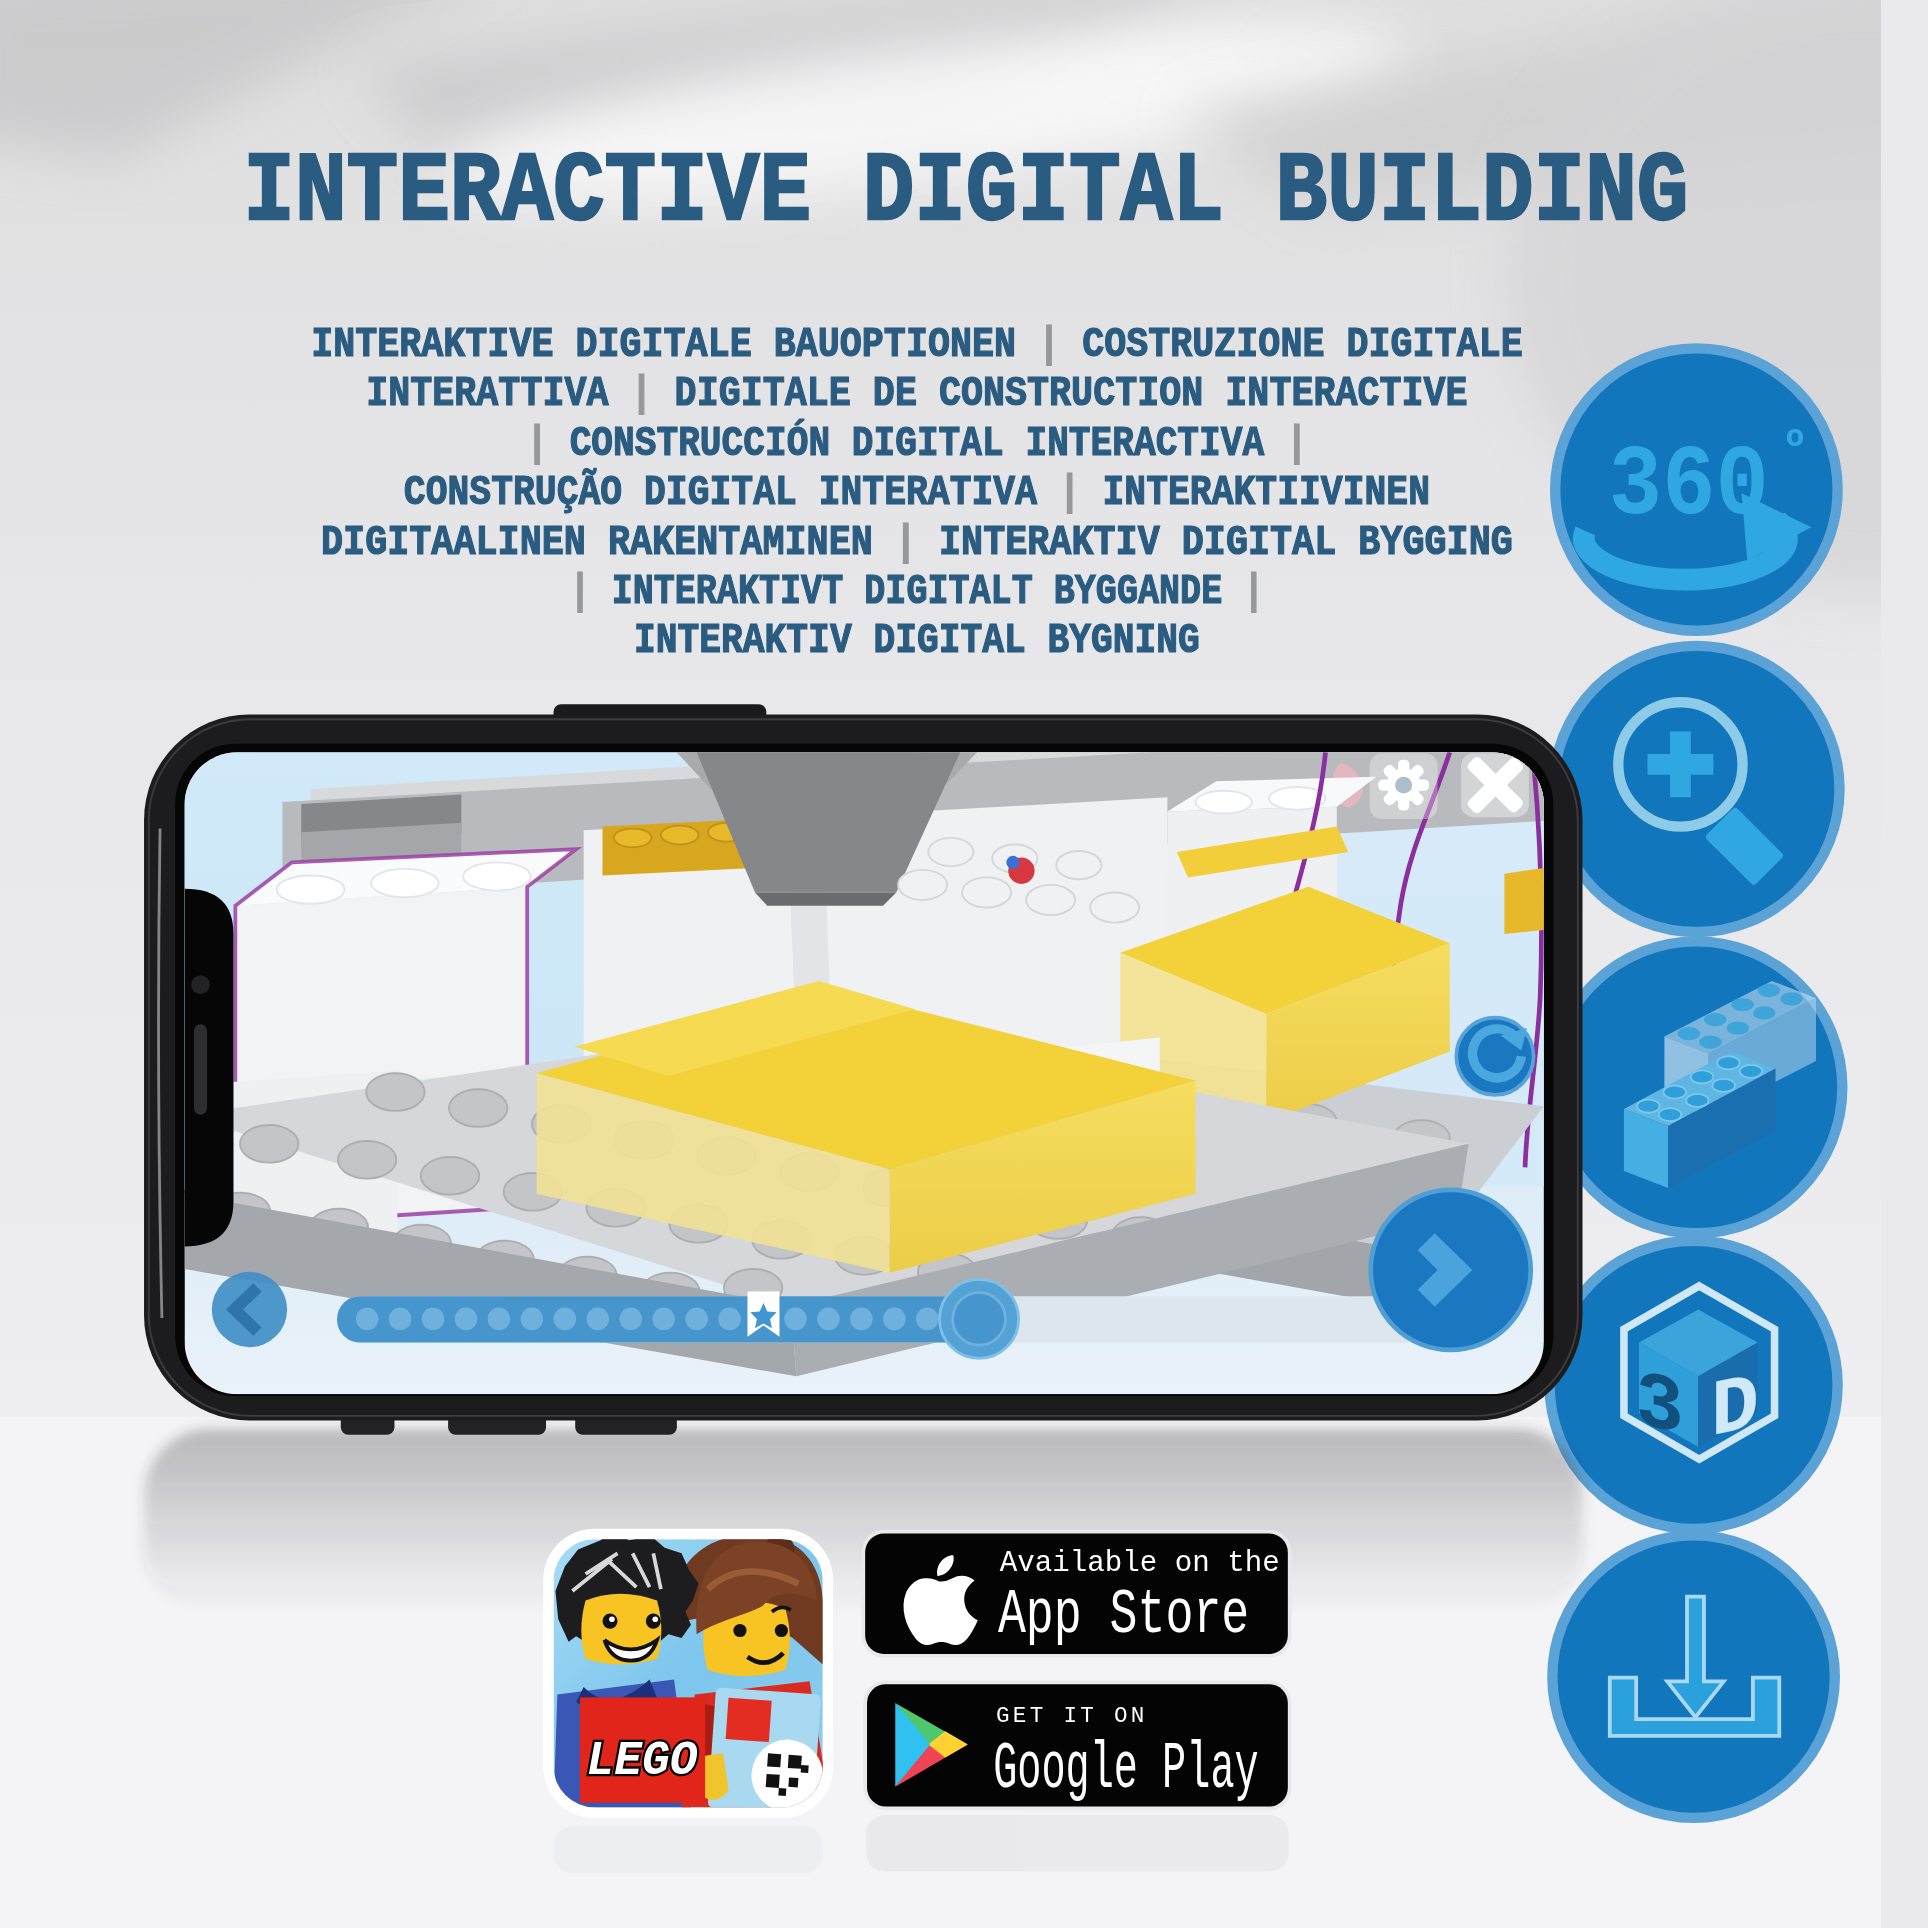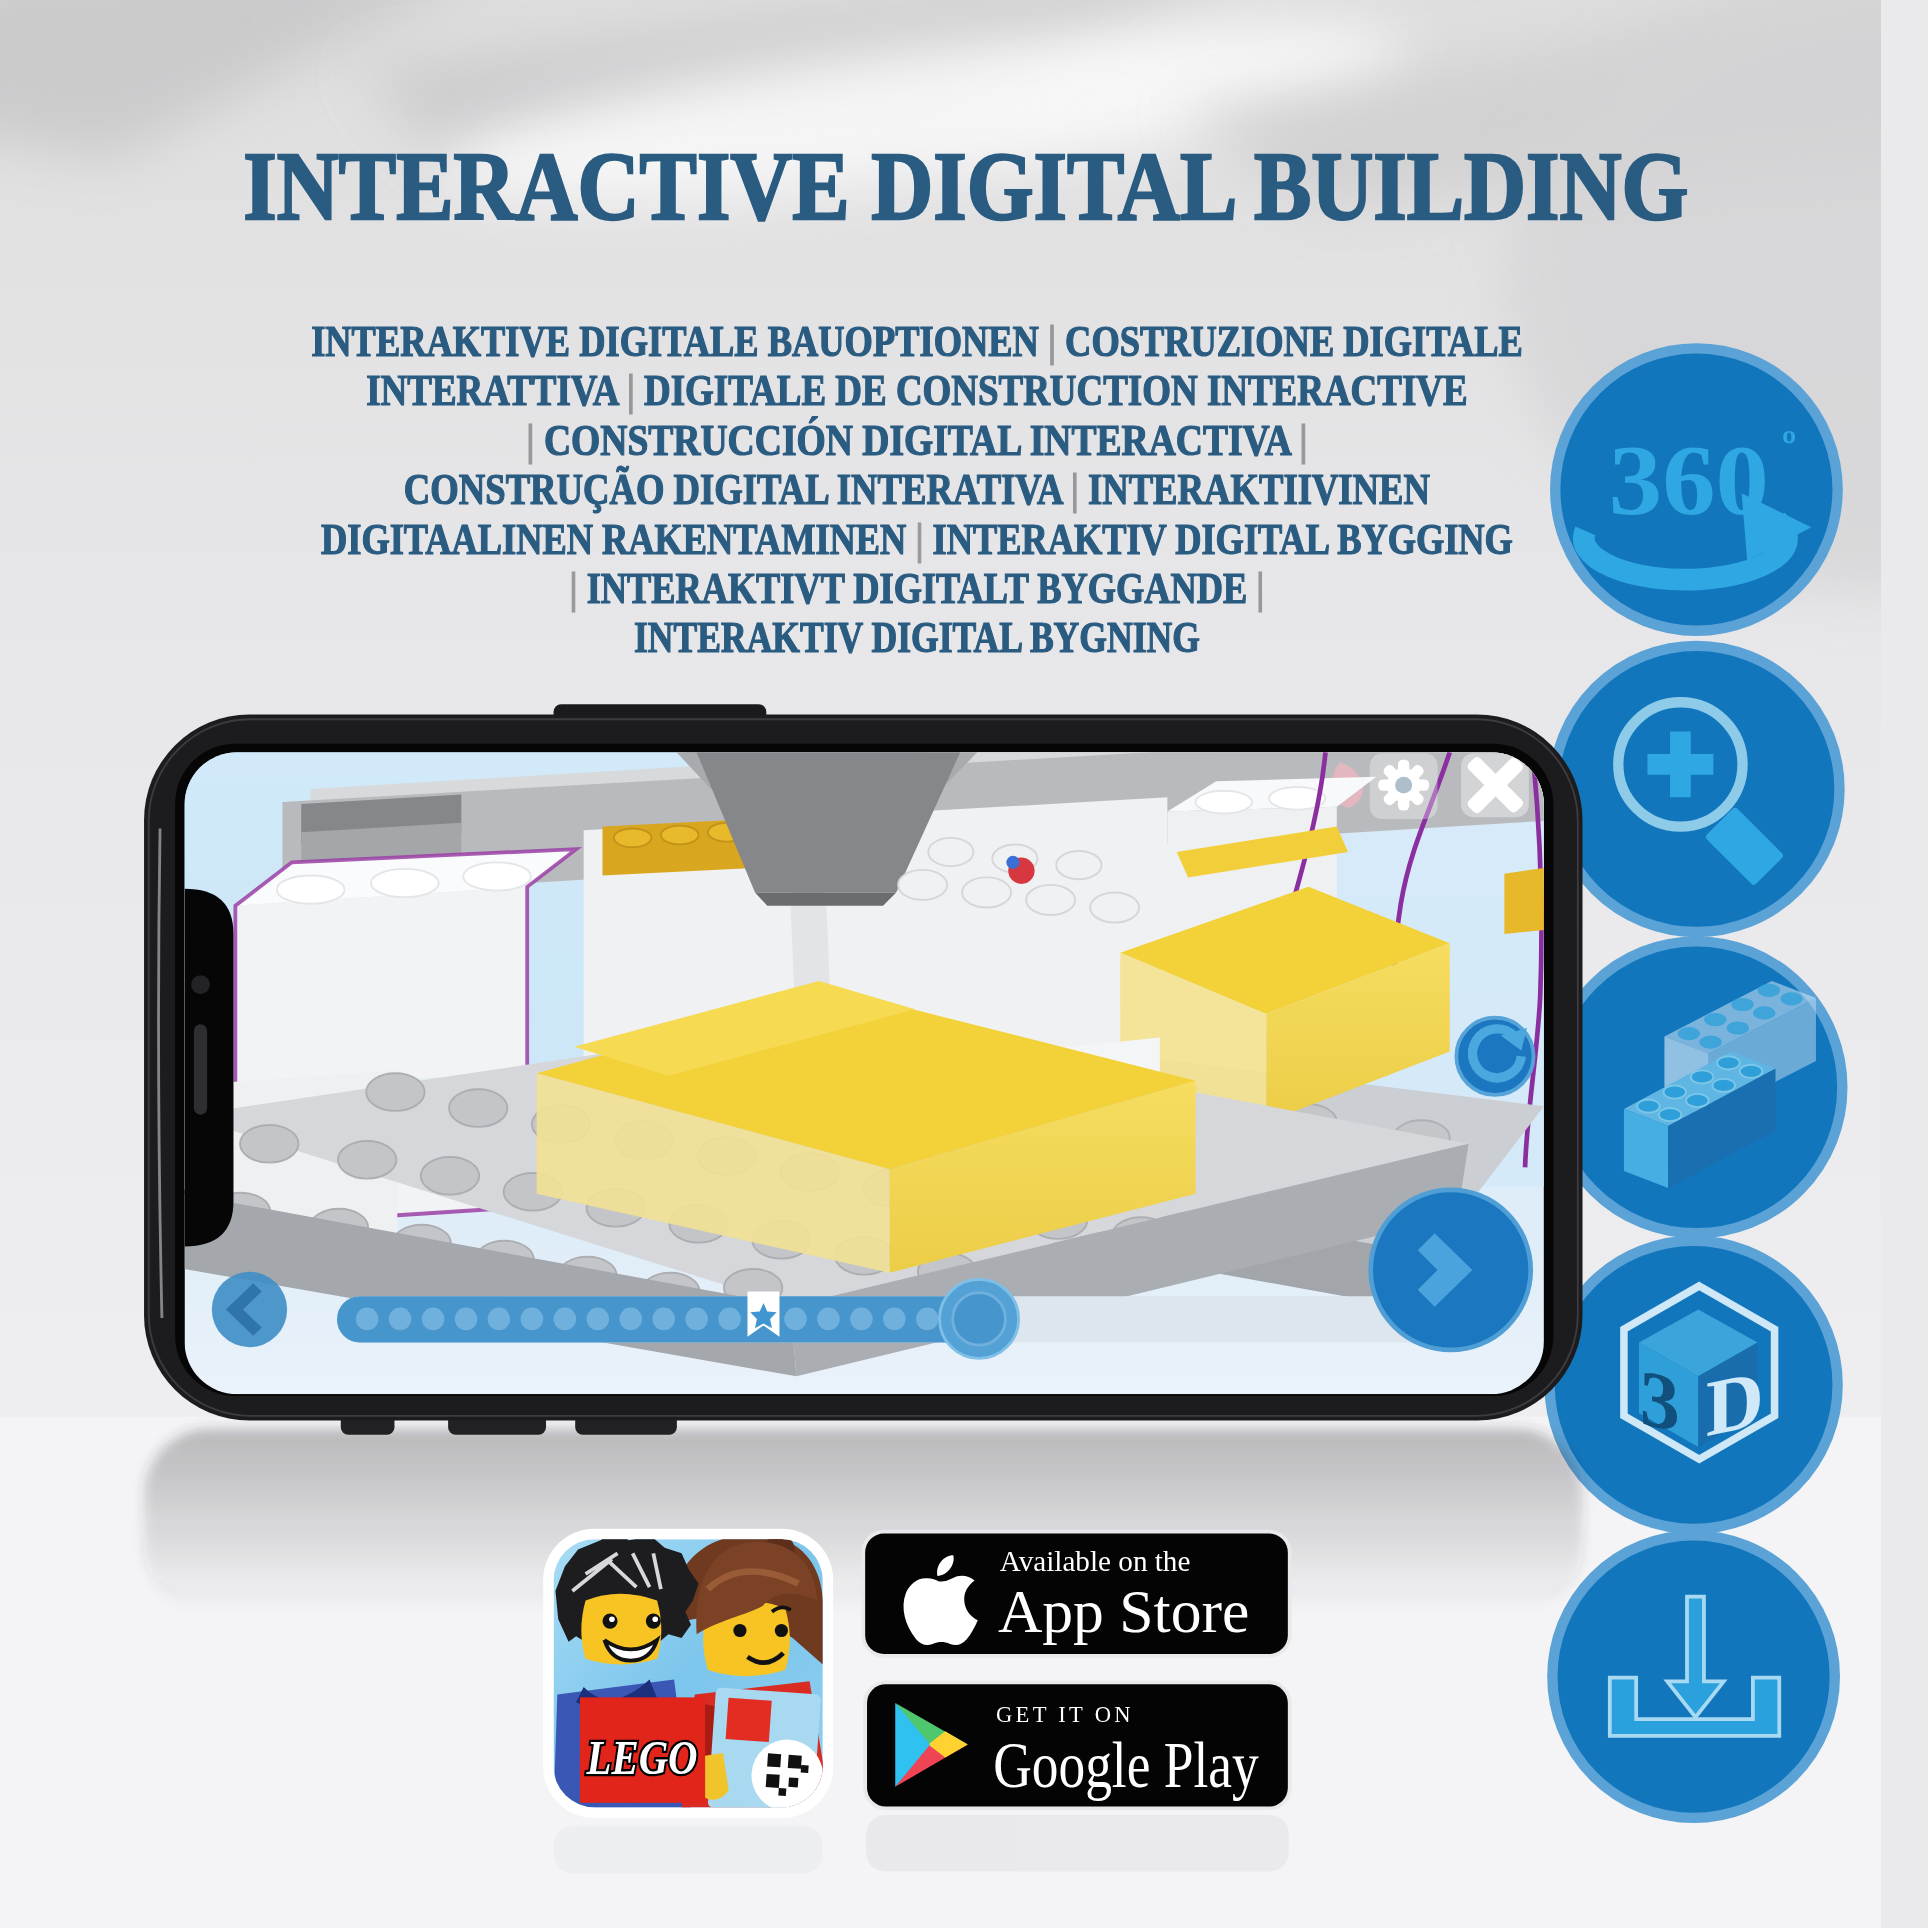--- a/index.html
+++ b/index.html
@@ -1,16 +1,16 @@
 <!DOCTYPE html>
 <html style="font-size:15px"><head>
 <meta charset="utf-8">
 <style>
 html,body{margin:0;padding:0;background:#eaeaec}
-#page{position:relative;width:1881px;height:1928px;overflow:hidden;font-family:Liberation Serif, serif}
+#page{position:relative;width:1881px;height:1928px;overflow:hidden;font-family:Liberation Mono, monospace}
 </style>
 </head>
 <body>
 <div id="page">
 <svg width="1928" height="1928" viewBox="0 0 2048 2048">
 <defs>
 <linearGradient id="bgv" x1="0" y1="0" x2="0" y2="1">
 <stop offset="0" stop-color="#dededf"></stop>
 <stop offset="0.33" stop-color="#e7e7e9"></stop>
 <stop offset="0.72" stop-color="#eeeef0"></stop>

